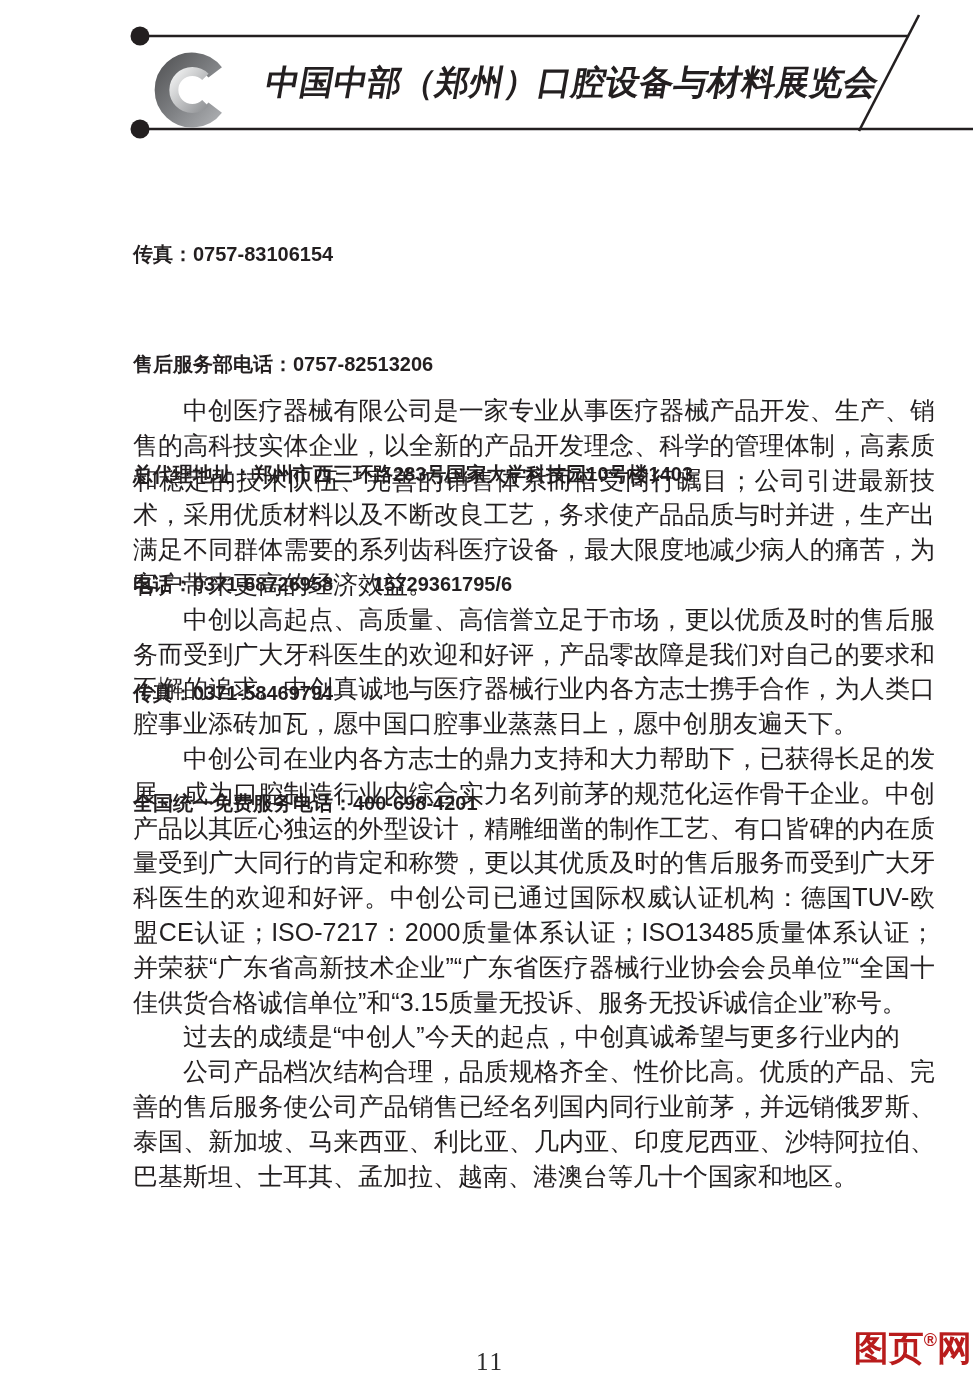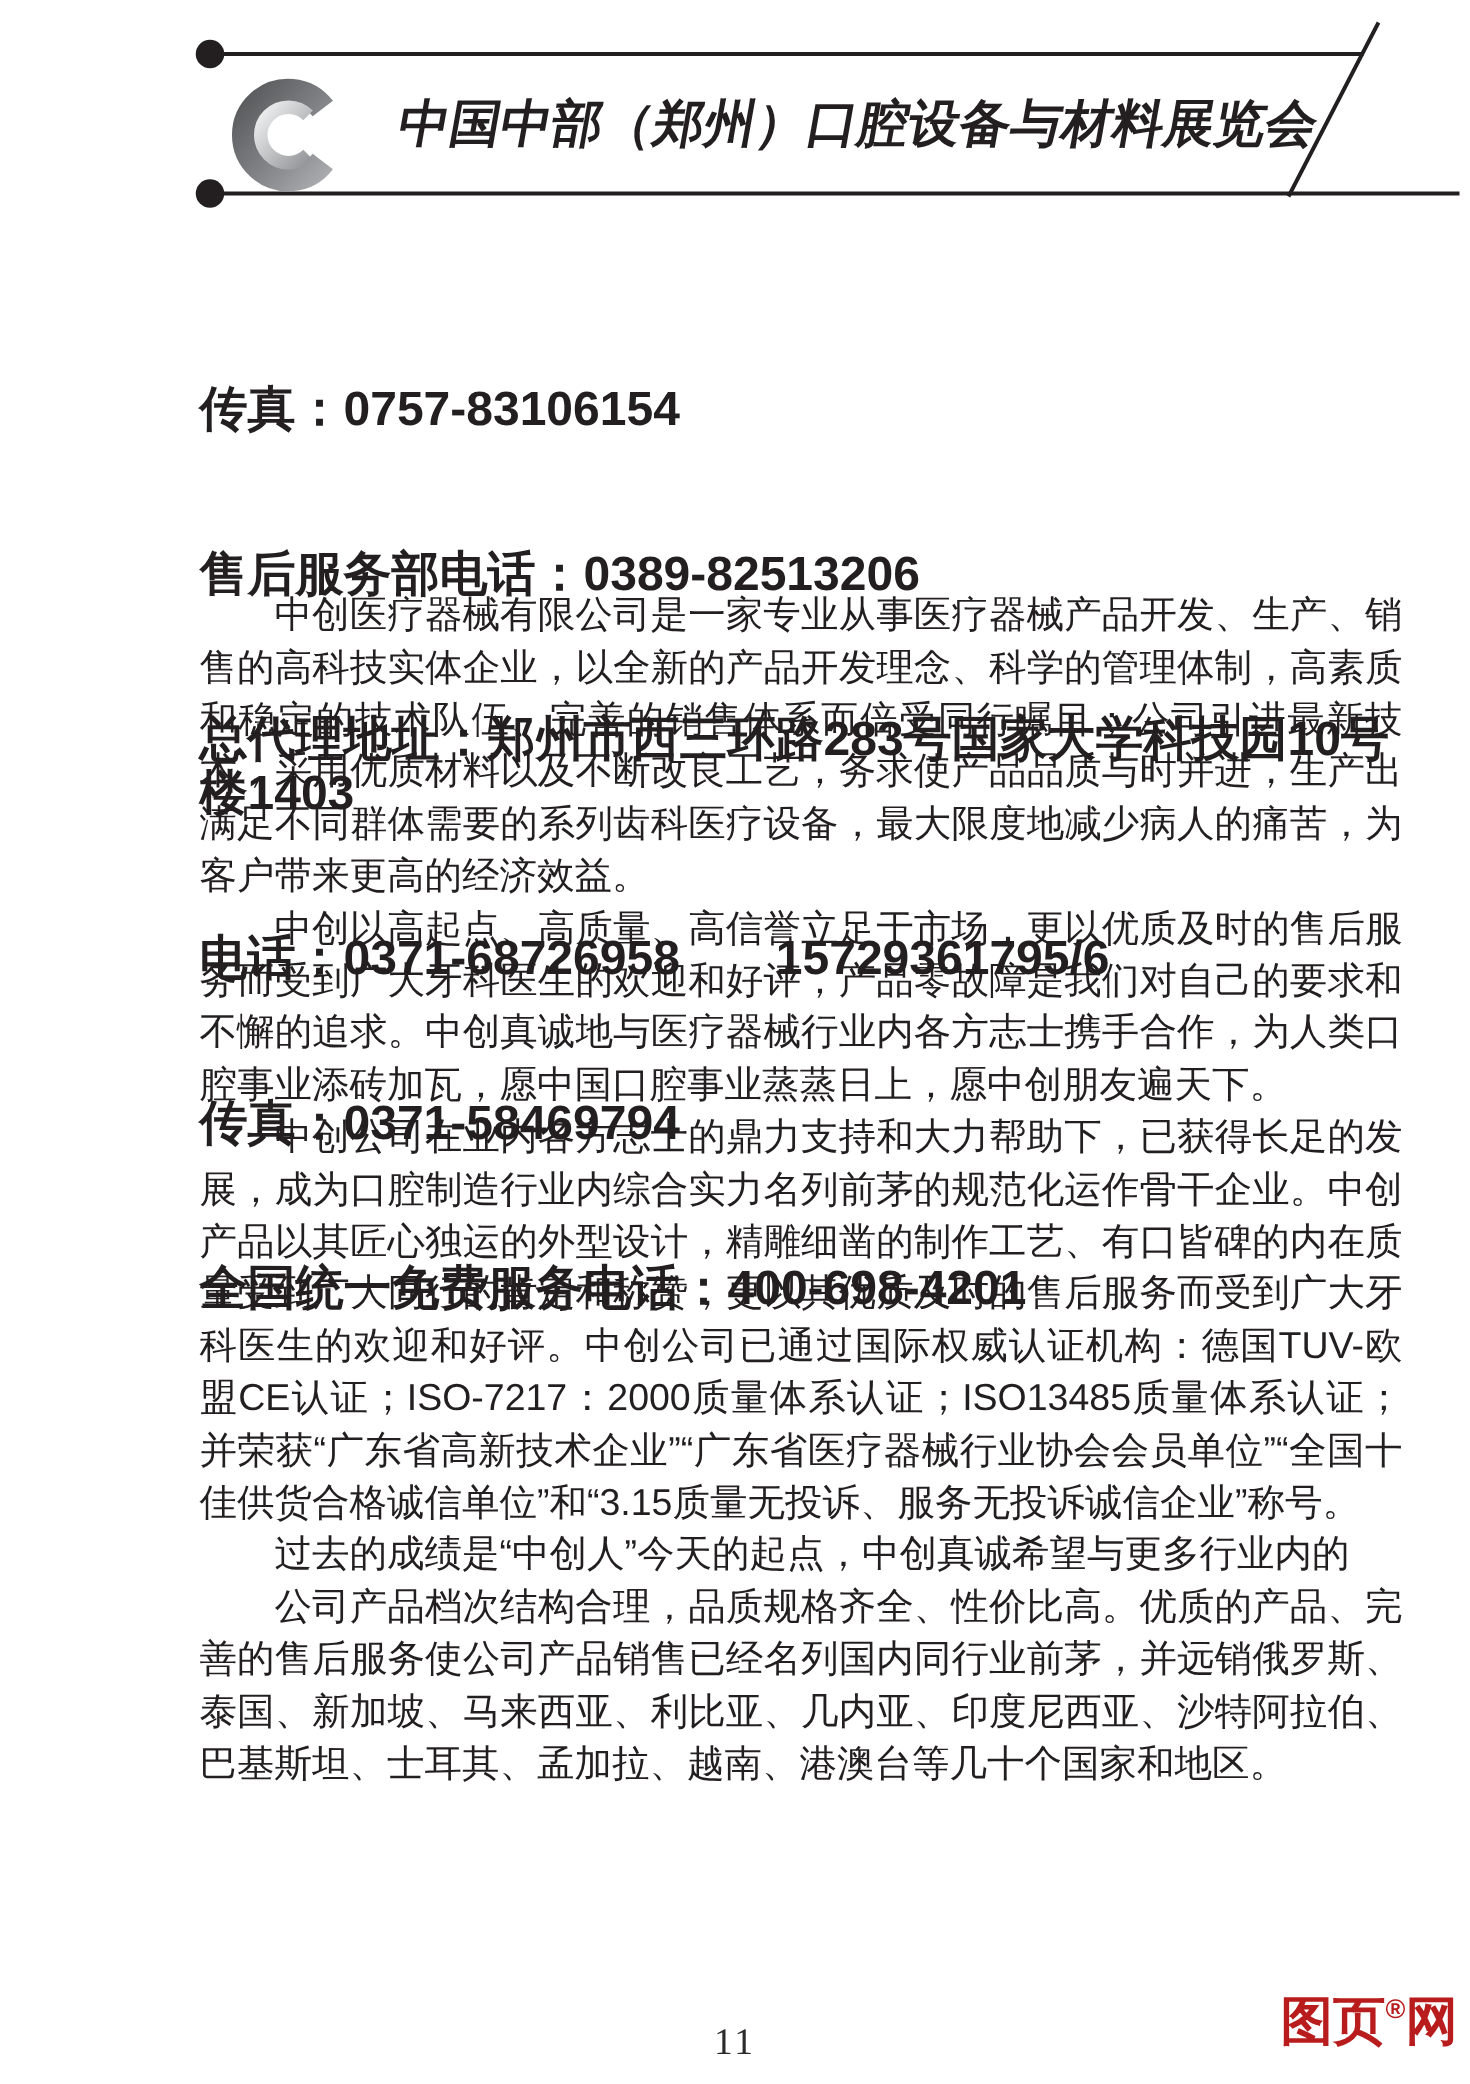--- a/index.html
+++ b/index.html
@@ -16,22 +16,22 @@
   .header-rules{position:absolute;left:0;top:0;}
   .logo{position:absolute;left:154px;top:40px;width:78px;height:100px;}
   .title{
     position:absolute;left:262px;top:60px;width:620px;
     font-size:34px;font-weight:bold;letter-spacing:0px;
     transform:skewX(-10deg);transform-origin:left bottom;
     white-space:nowrap;color:#231f20;
   }
   
   .contact{
-    position:absolute;left:133px;top:181px;width:810px;
-    font-size:32px;font-weight:bold;line-height:36.6px;
+    position:absolute;left:133px;top:163px;width:810px;
+    font-size:20px;font-weight:bold;line-height:36.6px;
     white-space:pre-wrap;
   }
   .contact-line{display:block;}
   
   .body-text{
     position:absolute;left:133px;top:393px;width:802px;
     font-size:25px;line-height:34.8px;
     text-align:justify;word-break:break-all;
     color:#231f20;
   }
@@ -80,21 +80,21 @@
       </defs>
       <path d="M 61.2 32.4 A 29 29 0 1 0 61.2 67.6" fill="none" stroke="url(#gOuter)" stroke-width="17"></path>
       <path d="M 51.4 36.9 A 18.5 18.5 0 1 0 51.4 63.1" fill="none" stroke="url(#gInner)" stroke-width="9"></path>
     </svg>
 
     <div class="title">中国中部（郑州）口腔设备与材料展览会</div>
   </div>
 
   <div class="contact">
     <span class="contact-line"><span>传真：</span><span>0757-83106154</span></span>
-    <span class="contact-line"><span>售后服务部电话：</span><span>0389-82513206</span></span>
+    <span class="contact-line"><span>售后服务部电话：</span><span>0757-82513206</span></span>
     <span class="contact-line"><span>总代理地址：</span><span>郑州市西三环路283号国家大学科技园10号楼1403</span></span>
     <span class="contact-line"><span>电话：</span><span>0371-68726958　　15729361795/6</span></span>
     <span class="contact-line"><span>传真：</span><span>0371-58469794</span></span>
     <span class="contact-line"><span>全国统一免费服务电话：</span><span>400-698-4201</span></span>
   </div>
 
   <div class="body-text">
     <p>中创医疗器械有限公司是一家专业从事医疗器械产品开发、生产、销售的高科技实体企业，以全新的产品开发理念、科学的管理体制，高素质和稳定的技术队伍、完善的销售体系而倍受同行瞩目；公司引进最新技术，采用优质材料以及不断改良工艺，务求使产品品质与时并进，生产出满足不同群体需要的系列齿科医疗设备，最大限度地减少病人的痛苦，为客户带来更高的经济效益。</p>
     <p>中创以高起点、高质量、高信誉立足于市场，更以优质及时的售后服务而受到广大牙科医生的欢迎和好评，产品零故障是我们对自己的要求和不懈的追求。中创真诚地与医疗器械行业内各方志士携手合作，为人类口腔事业添砖加瓦，愿中国口腔事业蒸蒸日上，愿中创朋友遍天下。</p>
     <p>中创公司在业内各方志士的鼎力支持和大力帮助下，已获得长足的发展，成为口腔制造行业内综合实力名列前茅的规范化运作骨干企业。中创产品以其匠心独运的外型设计，精雕细凿的制作工艺、有口皆碑的内在质量受到广大同行的肯定和称赞，更以其优质及时的售后服务而受到广大牙科医生的欢迎和好评。中创公司已通过国际权威认证机构：德国TUV-欧盟CE认证；ISO-7217：2000质量体系认证；ISO13485质量体系认证；并荣获“广东省高新技术企业”“广东省医疗器械行业协会会员单位”“全国十佳供货合格诚信单位”和“3.15质量无投诉、服务无投诉诚信企业”称号。</p>

